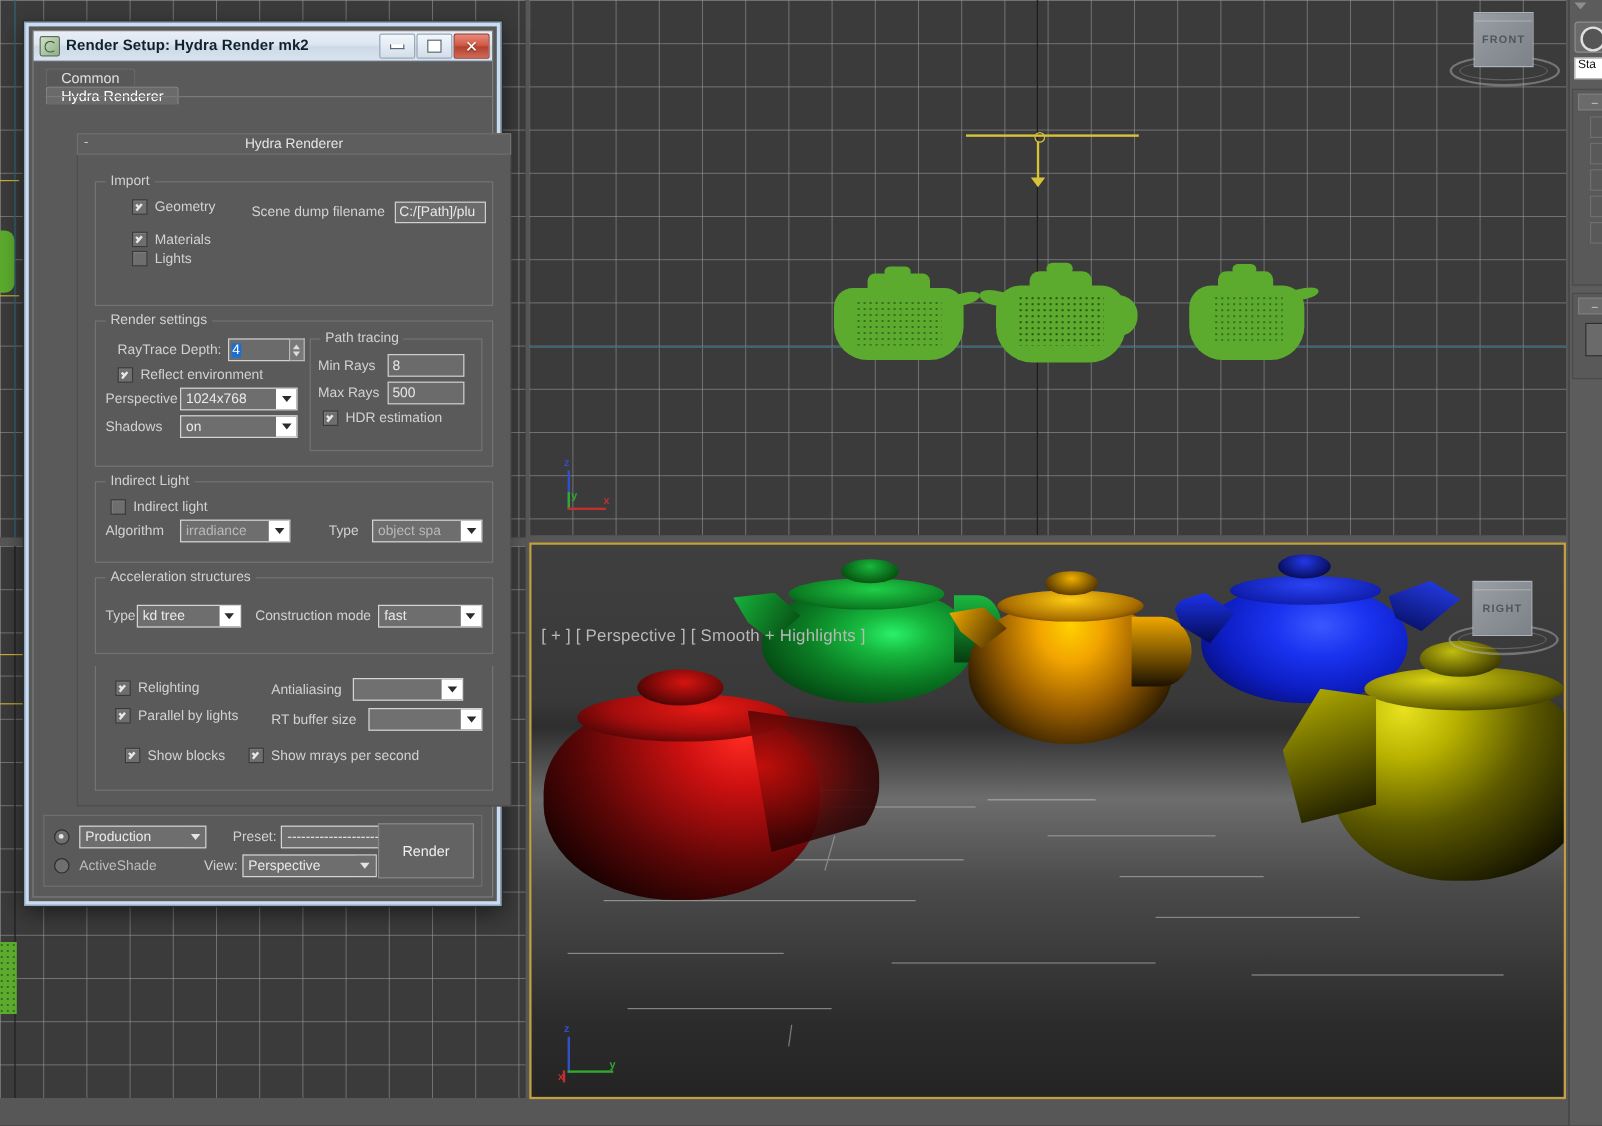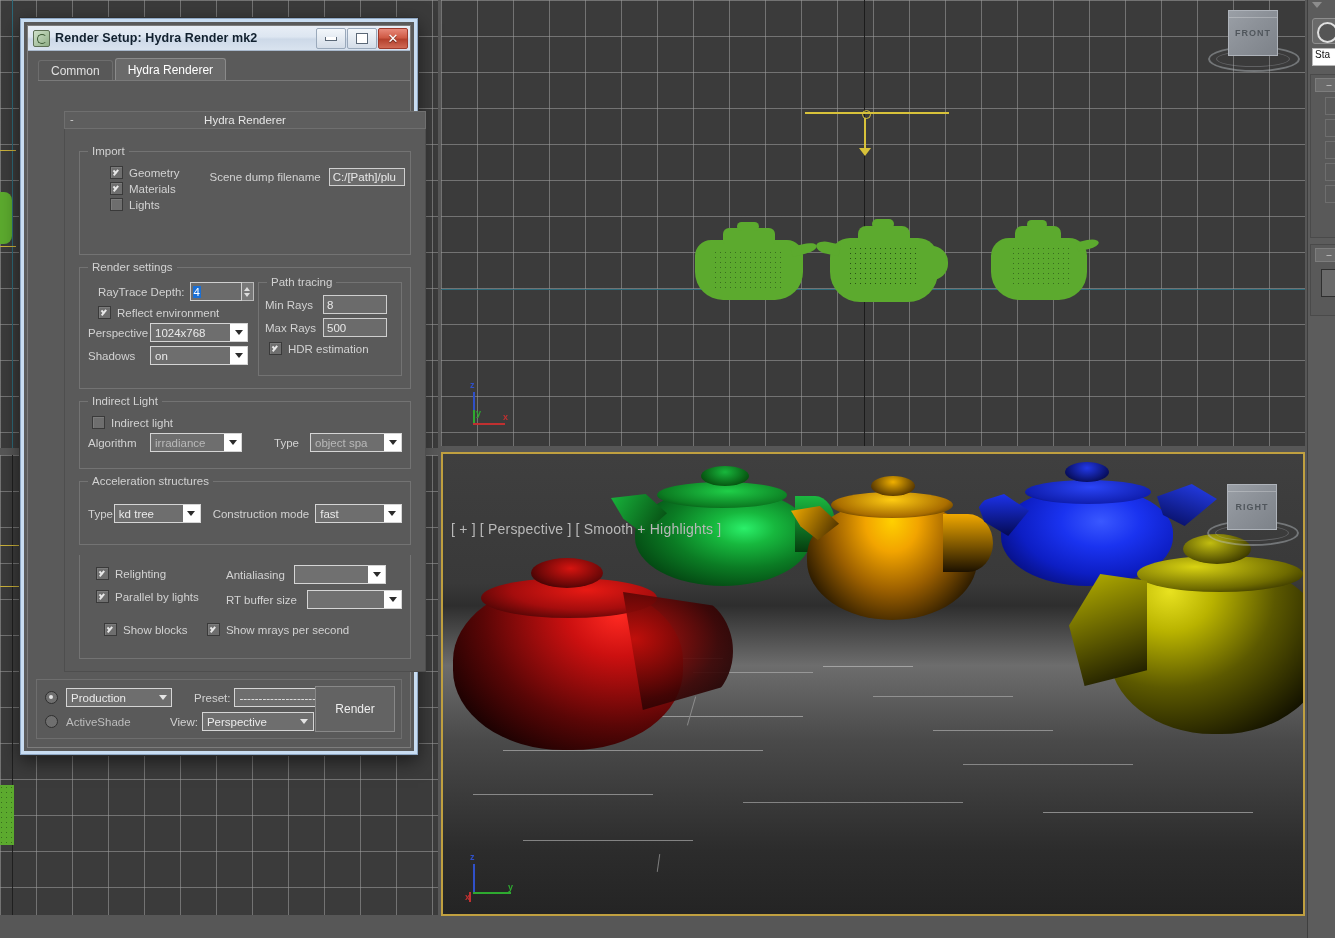--- a/index.html
+++ b/index.html
@@ -72,21 +72,21 @@
   #dlg-title-text{font-size:12.5px;color:#11202e;font-weight:bold;letter-spacing:.1px;}
   #dlg-winbtns{margin-left:auto;display:flex;height:20px;margin-right:2px;}
   .winbtn{width:28px;height:19px;margin-left:1px;border:1px solid #9aa9bb;border-radius:2px;
      background:linear-gradient(to bottom,#f3f7fb,#d4dde8);display:flex;align-items:center;justify-content:center;}
   .winbtn.close{border-color:#9e3a2c;background:linear-gradient(to bottom,#e8897a 0%,#cf5a45 45%,#b4412e 55%,#d06a55 100%);}
   .wb-min{width:10px;height:3px;border:1px solid #5b6877;border-top:none;background:#fff;}
   .wb-max{width:10px;height:9px;border:1px solid #5b6877;background:#fff;}
   .wb-close{color:#fff;font-size:13px;font-weight:bold;line-height:1;text-shadow:0 1px 1px rgba(0,0,0,.5);}
 
   
-  #dlg-tabs{position:relative;height:24px;margin:6px 0 0 10px;display:flex;align-items:flex-end;}
+  #dlg-tabs{position:relative;height:24px;margin:6px 0 0 10px;display:flex;align-items:flex-start;flex-direction:column;}
   .tab{height:20px;padding:0 12px;display:flex;align-items:center;font-size:12px;color:#e0e0e0;
     background:#585858;border:1px solid #6d6d6d;border-bottom:none;border-radius:3px 3px 0 0;margin-right:2px;}
   .tab.active{background:#6a6a6a;color:#ffffff;height:22px;border-color:#8a8a8a;}
   #dlg-tabline{position:absolute;left:0;right:0;bottom:0;height:1px;background:#7a7a7a;}
 
   
   #rollout-hydra{position:absolute;left:36px;top:85px;width:362px;}
   .rollout-head{height:16px;background:#5e5e5e;border:1px solid #6f6f6f;
      display:flex;align-items:center;justify-content:center;position:relative;font-size:11.5px;color:#e6e6e6;}
   .rollout-minus{position:absolute;left:5px;top:1px;font-size:11px;color:#d0d0d0;}
@@ -374,21 +374,21 @@
         <div class="rollout-head">
           <span class="rollout-minus">-</span>
           <span>Hydra Renderer</span>
         </div>
         <div class="rollout-body">
 
           <div class="group" style="height:80px;">
             <span class="glabel">Import</span>
             <div style="display:flex;align-items:flex-start;">
               <div style="width:86px;padding-left:22px;">
-                <div class="row chk" style="margin-bottom:3px;justify-content:center;">
+                <div class="row chk" style="margin-bottom:14px;justify-content:center;">
                   <span class="cbox on"></span>
                   <span class="lbl">Geometry</span>
                 </div>
                 <div class="row chk" style="margin-bottom:3px;">
                   <span class="cbox on"></span>
                   <span class="lbl">Materials</span>
                 </div>
                 <div class="row chk">
                   <span class="cbox"></span>
                   <span class="lbl">Lights</span>

